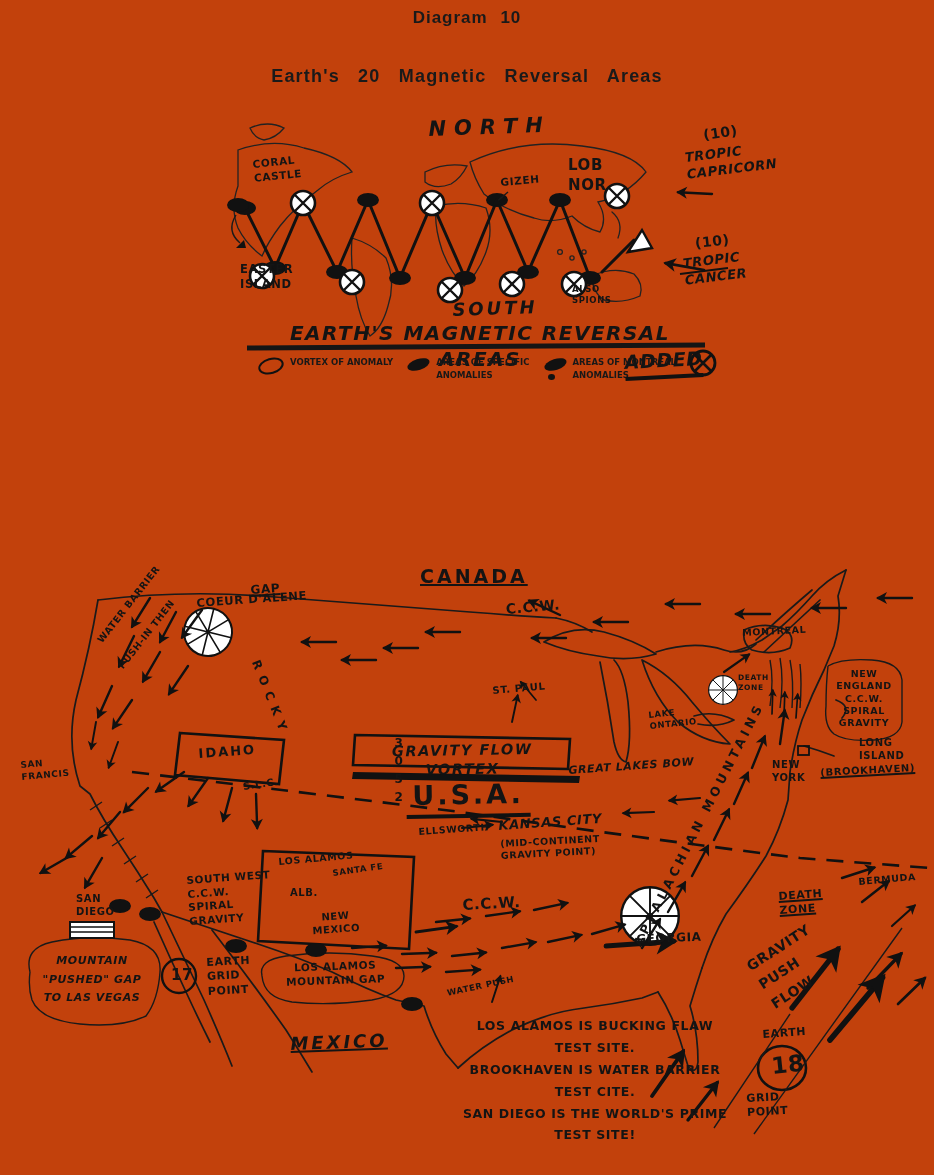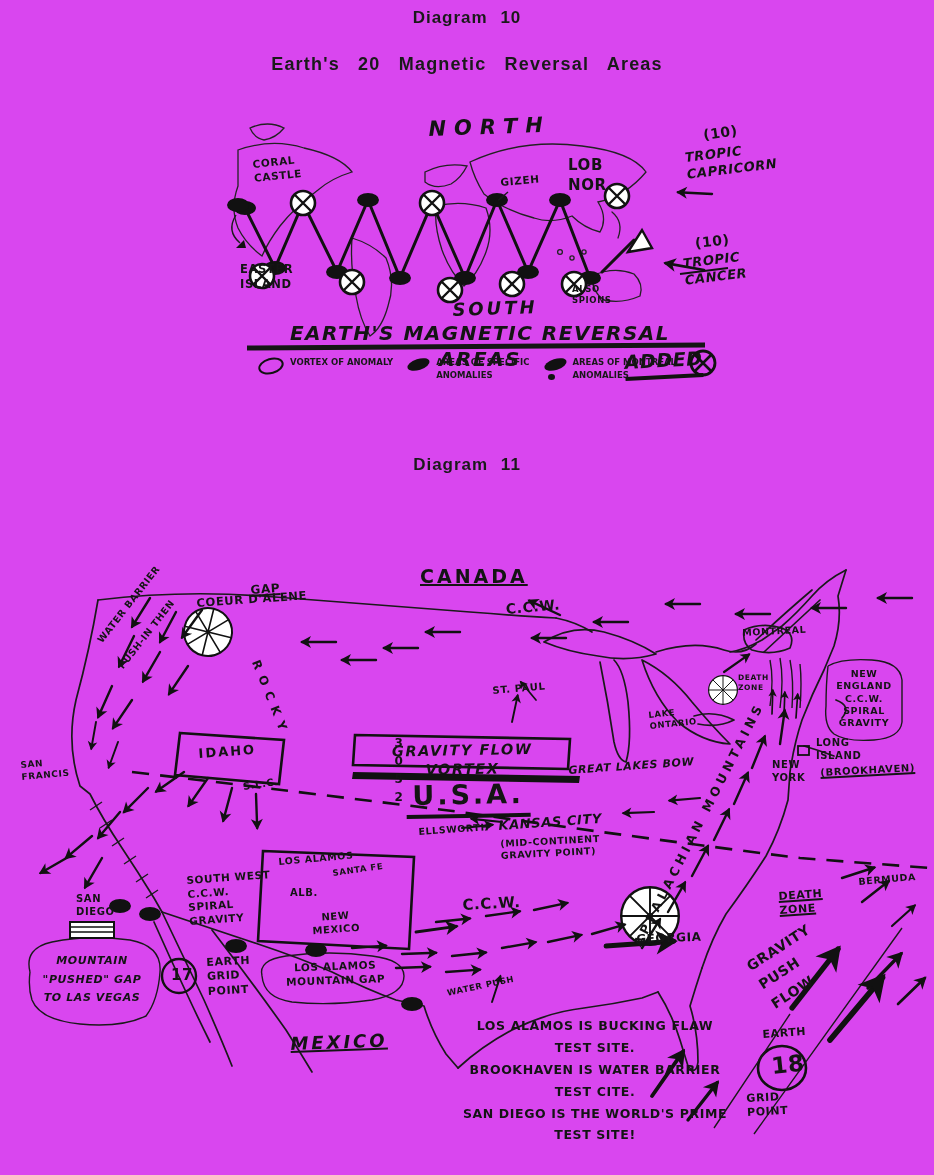--- a/index.html
+++ b/index.html
@@ -1,16 +1,16 @@
 <!DOCTYPE html>
 <html><head>
 <meta charset="utf-8">
 <style>
   html,body{margin:0;padding:0;background:#e8e8e8;}
-  .page{position:relative;width:934px;height:1175px;background:#d946ef;overflow:hidden;
+  .page{position:relative;width:934px;height:1175px;background:#c2410c;overflow:hidden;
         font-family:"Liberation Sans",sans-serif;color:#1a1a1a;}
   .heading{position:absolute;left:0;right:0;text-align:center;font-weight:700;
            font-size:17px;letter-spacing:1px;word-spacing:7px;}
   .title{position:absolute;left:0;right:0;text-align:center;font-weight:700;
          font-size:18px;letter-spacing:1.2px;word-spacing:12px;}
   .hl{position:absolute;font-family:"DejaVu Sans",sans-serif;font-weight:700;color:#141414;
       white-space:pre-line;line-height:1.3;letter-spacing:.6px;transform-origin:0 0;}
   .ctr{text-align:center;}
   .ul{text-decoration:underline;text-decoration-thickness:2px;}
   .bar{position:absolute;background:#151515;}
@@ -218,21 +218,21 @@
         <use href="#ar" transform="translate(862 902) rotate(-38)"></use>
       <use href="#ar" transform="translate(892 926) rotate(-42) scale(0.9)"></use>
       <use href="#ar" transform="translate(492 1002) rotate(-72) scale(0.8)"></use>
       <use href="#ar" transform="translate(606 946) rotate(-4) scale(2)"></use>
       <use href="#ar" transform="translate(652 1096) rotate(-55) scale(1.6)"></use>
         <use href="#ar" transform="translate(688 1120) rotate(-52) scale(1.4)"></use>
     </g>
   </svg>
 
   <div class="heading" style="top:8px;">Diagram 10</div>
-  <div class="title" style="top:54px;">Earth's 20 Magnetic Reversal Areas</div>
+  <div class="title" style="top:66px;">Earth's 20 Magnetic Reversal Areas</div>
 
   <div class="hl" style="left:428px;top:116px;font-size:21px;letter-spacing:8px;font-style:italic;transform:rotate(-2deg);">NORTH</div>
   <div class="hl" style="left:252px;top:158px;font-size:10.5px;transform:rotate(-6deg);">CORAL
 CASTLE</div>
   <div class="hl" style="left:500px;top:176px;font-size:10.5px;transform:rotate(-5deg);">GIZEH</div>
   <div class="hl" style="left:552px;top:156px;font-size:15px;margin-left:16px;">LOB
 NOR</div>
   <div class="hl" style="left:702px;top:126px;font-size:14px;transform:rotate(-8deg);">(10)</div>
   <div class="hl" style="left:684px;top:150px;font-size:13px;transform:rotate(-7deg);font-style:italic;">TROPIC
 CAPRICORN</div>
@@ -265,21 +265,20 @@
       <span>AREAS OF MONTREAL
 ANOMALIES</span>
     </div>
   </div>
   <div class="hl" style="left:624px;top:350px;font-size:19px;font-style:italic;border-bottom:4px solid #111;padding-bottom:2px;transform:rotate(-3deg);">ADDED</div>
   <svg width="30" height="30" style="position:absolute;left:688px;top:348px;">
     <circle cx="15" cy="15" r="12" fill="none" stroke="#111" stroke-width="2.8"></circle>
     <path d="M7 7 L23 23 M7 23 L23 7" stroke="#111" stroke-width="2.6"></path>
   </svg>
 
-  <div class="heading" style="top:455px;">Diagram 11</div>
 
   <div class="hl ul" style="left:420px;top:564px;font-size:19px;letter-spacing:3px;">CANADA</div>
   <div class="hl" style="left:505px;top:600px;font-size:14px;transform:rotate(-5deg);">C.C.W.</div>
   <div class="hl" style="left:95px;top:638px;font-size:9.5px;transform:rotate(-52deg);">WATER BARRIER</div>
   <div class="hl" style="left:116px;top:664px;font-size:9.5px;transform:rotate(-52deg);">PUSH-IN THEN</div>
   <div class="hl ul" style="left:250px;top:583px;font-size:12px;transform:rotate(-4deg);">GAP</div>
   <div class="hl" style="left:196px;top:596px;font-size:11.5px;transform:rotate(-4deg);">COEUR D'ALENE</div>
   <div class="hl" style="left:262px;top:658px;font-size:12px;letter-spacing:7px;transform:rotate(68deg);">ROCKY</div>
   <div class="hl" style="left:198px;top:746px;font-size:13px;letter-spacing:2px;transform:rotate(-4deg);">IDAHO</div>
   <div class="hl" style="left:242px;top:780px;font-size:10px;transform:rotate(-8deg);">S.L.C.</div>
@@ -291,21 +290,21 @@
   <div class="hl" style="left:406px;top:778px;font-size:27px;letter-spacing:3px;border-bottom:4px solid #111;padding:0 6px 2px 6px;transform:rotate(-1deg);">U.S.A.</div>
   <div class="hl" style="left:568px;top:764px;font-size:11px;transform:rotate(-4deg);font-style:italic;">GREAT LAKES BOW</div>
   <div class="hl" style="left:742px;top:627px;font-size:9.5px;transform:rotate(-3deg);">MONTREAL</div>
   <div class="hl" style="left:738px;top:673px;font-size:7.5px;">DEATH
 ZONE</div>
   <div class="hl ctr" style="left:832px;top:668px;width:64px;font-size:9.5px;">NEW
 ENGLAND
 C.C.W.
 SPIRAL
 GRAVITY</div>
-  <div class="hl" style="left:816px;top:736px;font-size:10px;">LONG
+  <div class="hl" style="left:859px;top:736px;font-size:10px;">LONG
 ISLAND</div>
   <div class="hl ul" style="left:820px;top:766px;font-size:10px;transform:rotate(-3deg);">(BROOKHAVEN)</div>
   <div class="hl" style="left:772px;top:758px;font-size:10px;">NEW
 YORK</div>
   <div class="hl" style="left:648px;top:710px;font-size:8.5px;transform:rotate(-6deg);">LAKE
 ONTARIO</div>
   <div class="hl" style="left:630px;top:942px;font-size:12.5px;letter-spacing:4px;transform:rotate(-63deg);">APPALACHIAN MOUNTAINS</div>
   <div class="hl" style="left:418px;top:826px;font-size:9.5px;transform:rotate(-4deg);">ELLSWORTH</div>
   <div class="hl" style="left:498px;top:818px;font-size:13px;transform:rotate(-4deg);font-style:italic;">KANSAS CITY</div>
   <div class="hl" style="left:500px;top:838px;font-size:9.5px;transform:rotate(-3deg);">(MID-CONTINENT

